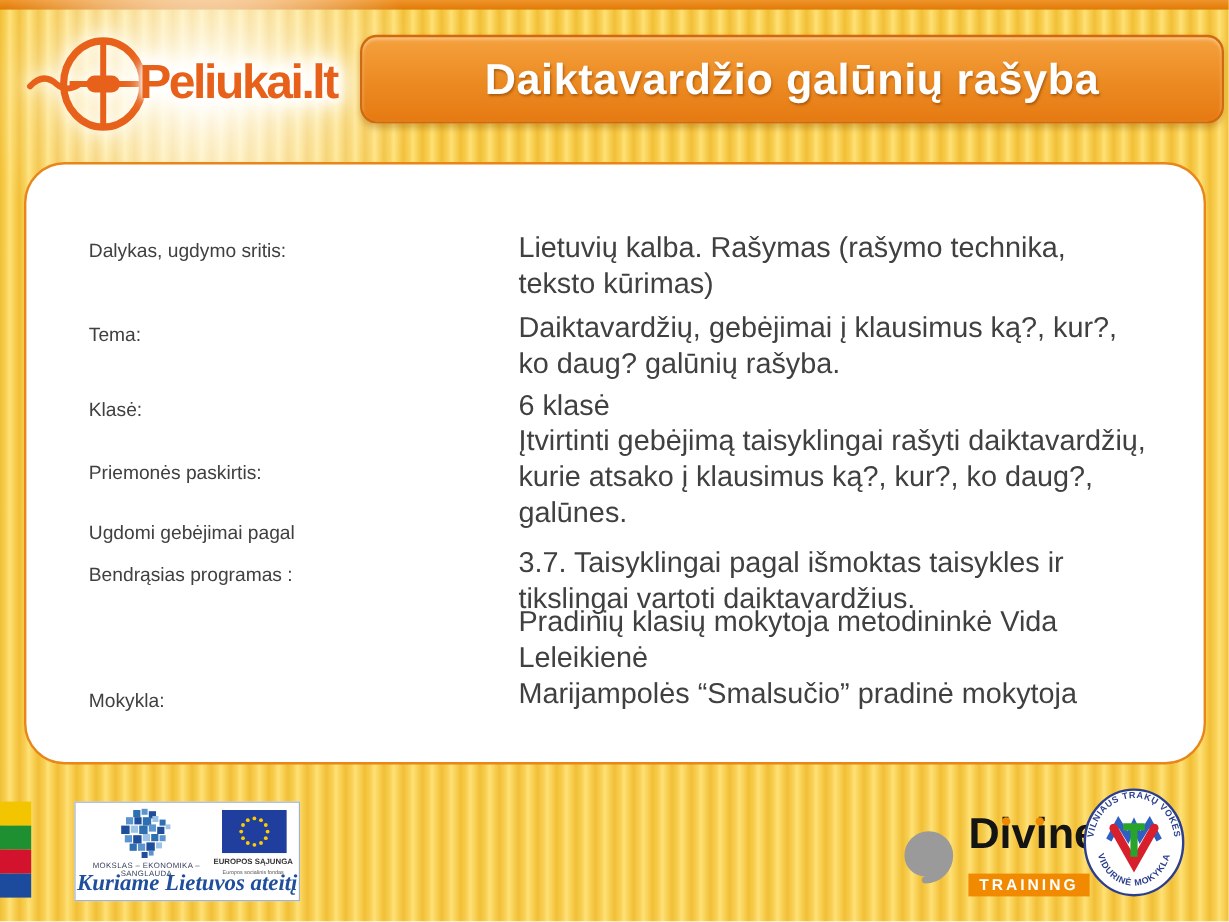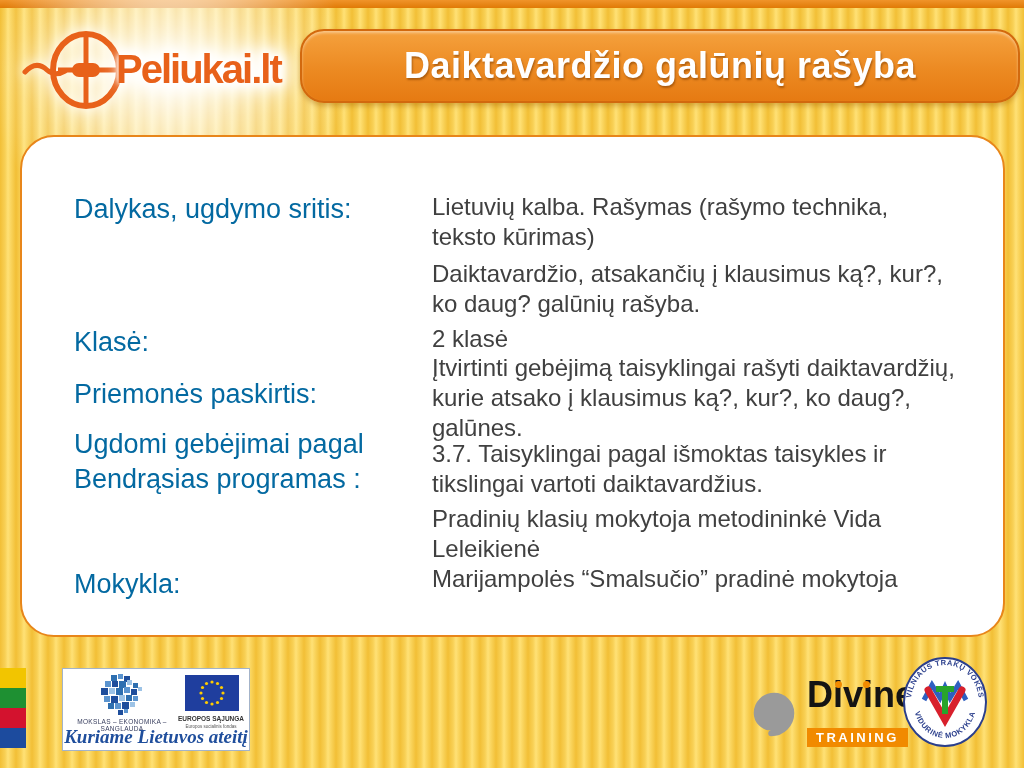--- a/index.html
+++ b/index.html
@@ -16,32 +16,32 @@
     background:linear-gradient(180deg,#f0942a,#e07a06); }
 
   
   .logo { position:absolute; left:22px; top:26px; display:flex; align-items:center;
     filter:drop-shadow(0 0 6px #fff) drop-shadow(0 0 14px rgba(255,255,255,.9)); }
   .logo-text { font-size:40px; font-weight:bold; letter-spacing:-2px; color:#e8611a;
     text-shadow:0 0 4px #fff,0 0 10px #fff,0 0 18px rgba(255,255,255,.95); margin-left:-6px; }
 
   
   .banner { position:absolute; left:300px; top:29px; width:720px; height:74px;
-    border-radius:24px; background:linear-gradient(180deg,#f5a13d,#ec8a22 55%,#e67a12);
+    border-radius:14px; background:linear-gradient(180deg,#f5a13d,#ec8a22 55%,#e67a12);
     border:2px solid #d2690e;
     box-shadow:0 3px 5px rgba(150,85,0,.35), inset 0 2px 3px rgba(255,255,255,.4);
     display:flex; align-items:center; justify-content:center; }
   .banner-title { font-size:36px; font-weight:bold; color:#ffffff; letter-spacing:.5px;
     text-shadow:1px 2px 2px rgba(125,60,0,.55); }
 
   
   .card { position:absolute; left:20px; top:135px; width:985px; height:502px;
     background:#ffffff; border:2px solid #e8861a; border-radius:34px; }
-  .label { position:absolute; left:52px; width:348px; color:#0369a1;
-    font-size:27px; line-height:35px; white-space:pre-line; }
+  .label { position:absolute; left:52px; width:348px; color:#404040;
+    font-size:16px; line-height:35px; white-space:pre-line; }
   .value { position:absolute; left:410px; width:585px; color:#404040;
     font-size:24px; line-height:30px; white-space:pre-line; }
 
   
   .color-strip { position:absolute; left:0; top:668px; width:26px; }
   .color-strip .sq { width:26px; height:20px; }
 
   .eu-box { position:absolute; left:62px; top:668px; width:188px; height:83px;
     background:#ffffff; border:1px solid #a3b3c9; }
   .lt-map { position:absolute; left:28px; top:4px; }
@@ -90,34 +90,35 @@
 
   <div class="banner">
     <span class="banner-title">Daiktavardžio galūnių rašyba</span>
   </div>
 
   <div class="card">
     <div class="label" style="top:55px">Dalykas, ugdymo sritis:</div>
     <div class="value" style="top:55px">Lietuvių kalba. Rašymas (rašymo technika,
 teksto kūrimas)</div>
 
-    <div class="value" style="top:122px">Daiktavardžio, atsakančių į klausimus ką?, kur?,
+    <div class="label" style="top:125px">Tema:</div>
+    <div class="value" style="top:122px">Daiktavardžių, gebėjimai į klausimus ką?, kur?,
 ko daug? galūnių rašyba.</div>
 
     <div class="label" style="top:188px">Klasė:</div>
-    <div class="value" style="top:187px">2 klasė</div>
+    <div class="value" style="top:187px">6 klasė</div>
 
     <div class="label" style="top:240px">Priemonės paskirtis:</div>
     <div class="value" style="top:216px">Įtvirtinti gebėjimą taisyklingai rašyti daiktavardžių,
 kurie atsako į klausimus ką?, kur?, ko daug?,
 galūnes.</div>
 
     <div class="label" style="top:290px">Ugdomi gebėjimai pagal
 Bendrąsias programas :</div>
-    <div class="value" style="top:302px">3.7. Taisyklingai pagal išmoktas taisykles ir
+    <div class="value" style="top:318px">3.7. Taisyklingai pagal išmoktas taisykles ir
 tikslingai vartoti daiktavardžius.</div>
 
     <div class="value" style="top:367px">Pradinių klasių mokytoja metodininkė Vida
 Leleikienė</div>
 
     <div class="label" style="top:430px">Mokykla:</div>
     <div class="value" style="top:427px">Marijampolės “Smalsučio” pradinė mokytoja</div>
   </div>
 
   <div class="color-strip">

